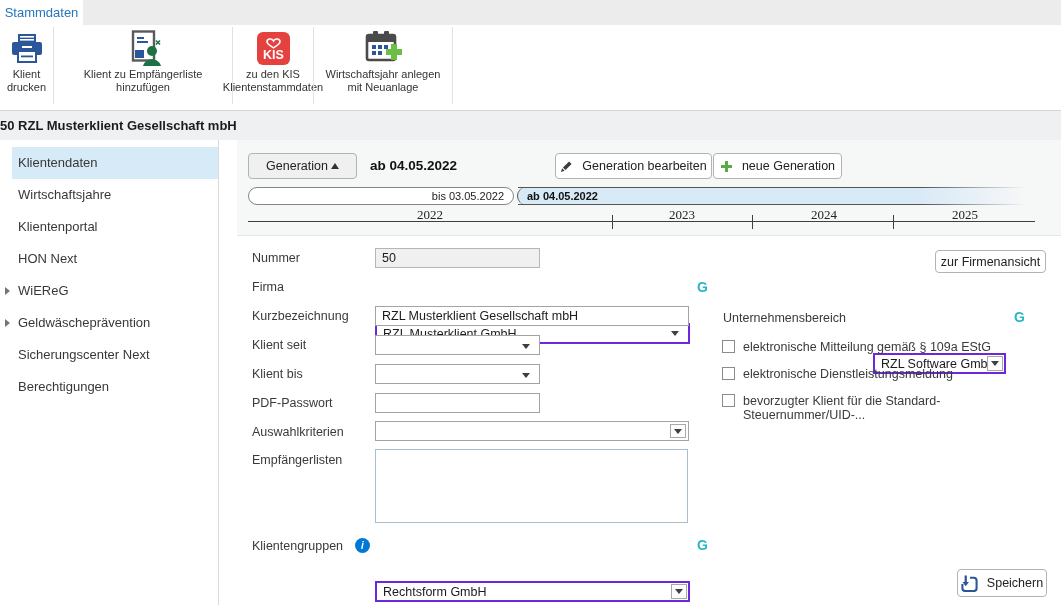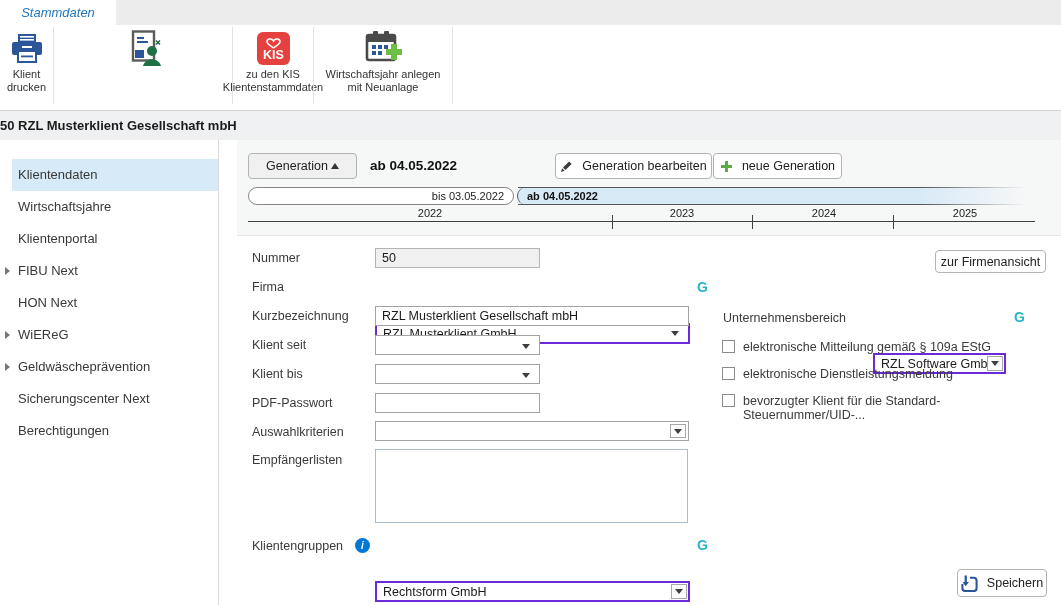--- a/index.html
+++ b/index.html
@@ -1,38 +1,38 @@
 <!DOCTYPE html>
 <html><head>
 <meta charset="utf-8">
 <style>
   * { margin:0; padding:0; box-sizing:border-box; }
   body { background:#ffffff; font-family:"Liberation Sans", sans-serif; }
   .app { position:relative; width:1061px; height:605px; background:#fff; overflow:hidden; }
 
   
   .tabstrip { position:absolute; left:0; top:0; width:1061px; height:25px; background:#ececec; }
-  .tab { position:absolute; left:0; top:0; width:116px; height:25px; background:#ffffff;
-         color:#2377bd; font-size:13px; display:flex; align-items:center; justify-content:center;font-style:italic; }
+  .tab { position:absolute; left:0; top:0; width:83px; height:25px; background:#ffffff;
+         color:#2377bd; font-size:13px; display:flex; align-items:center; justify-content:center; }
 
   
   .ribbon { position:absolute; left:0; top:25px; width:1061px; height:86px; background:#fff;
             border-bottom:1px solid #d4d4d4; display:flex; }
   .rbtn { display:flex; flex-direction:column; align-items:center; padding-top:3px; cursor:default; }
   .rbtn .ricon { height:40px; display:flex; align-items:center; justify-content:center; }
   .rlabel { font-size:11px; line-height:13px; color:#333; text-align:center; }
   .rsep { width:1px; background:#e2e2e2; margin:2px 0 6px 0; }
 
   
   .titlebar { position:absolute; left:0; top:111px; width:1061px; height:29px; background:#eef0f1;
               font-size:13px; font-weight:bold; color:#1b1b1b; display:flex; align-items:center; padding-left:0; }
 
   
   .sidebar { position:absolute; left:0; top:140px; width:219px; height:465px; background:#fff;
-             border-right:1px solid #dadada; padding-top:19px; }
+             border-right:1px solid #dadada; padding-top:7px; }
   .side-item { position:relative; height:32px; line-height:32px; padding-left:18px;
                font-size:13px; color:#383838; cursor:default; }
   .side-item.selected { background:linear-gradient(to right, transparent 12px, #d6ebf7 12px); }
   .tri-right { position:absolute; left:5px; top:12px; width:0; height:0;
                border-top:4px solid transparent; border-bottom:4px solid transparent; border-left:5px solid #757575; }
 
   
   .genband { position:absolute; left:237px; top:140px; width:824px; height:96px; background:#f6f7f7;
              border-bottom:1px solid #e6e6e6; }
   .btn { position:absolute; background:#fff; border:1px solid #b3b3b3; border-radius:4px;
@@ -51,21 +51,21 @@
   .seg2 { position:absolute; left:280px; top:47px; width:518px; height:18px;
           background:linear-gradient(to right, #d9eaf7 0%, #d9eaf7 78%, rgba(217,234,247,0) 98%);
           border-left:1px solid #555; border-radius:9px 0 0 9px;
           font-size:11px; font-weight:bold; color:#111; display:flex; align-items:center; padding-left:9px; }
   .seg2::before, .seg2::after { content:""; position:absolute; left:0; right:0; height:1px;
           background:linear-gradient(to right, #555 78%, rgba(85,85,85,0) 98%); }
   .seg2::before { top:0; } .seg2::after { bottom:0; }
 
   .axisline { position:absolute; left:11px; top:81px; width:787px; height:1px; background:#3f3f3f; }
   .tick { position:absolute; top:75px; width:1px; height:14px; background:#3f3f3f; }
-  .yearlbl { position:absolute; top:67px; font-size:11px; color:#222; transform:translateX(-50%); }
+  .yearlbl { position:absolute; top:67px; font-size:13px; color:#222; transform:translateX(-50%);font-family:Liberation Serif, serif; }
 
   
   .formarea { position:absolute; left:237px; top:236px; width:824px; height:369px; background:#fff; }
   .flabel { position:absolute; font-size:12.5px; color:#3a3a3a; line-height:14px; }
   .tinput { position:absolute; height:20px; border:1px solid #a3a3a3; background:#fff;
             font-family:"Liberation Sans",sans-serif; font-size:12.5px; color:#1a1a1a; padding:0 6px; }
   .tinput.dis { background:#f0f0f0; border-color:#b5b5b5; }
   .combo { position:absolute; height:20px; background:#fff; border:1px solid #a3a3a3;
            display:flex; align-items:center; }
   .combo.cyan { border:2px solid #6d28d9; height:21px;margin-top:46px; }
@@ -123,20 +123,24 @@
         <svg width="37" height="37" viewBox="0 0 37 37">
           <rect x="8" y="1.5" width="21" height="29" fill="#fff" stroke="#5a5a5a" stroke-width="2.4"></rect>
           <rect x="12" y="7" width="7" height="2" fill="#2b579a"></rect>
           <rect x="12" y="11" width="11" height="2" fill="#2b579a"></rect>
           <rect x="10" y="20" width="9" height="8" fill="#2b579a"></rect>
           <path d="M31 10.5 l4 4 m0 -4 l-4 4" stroke="#1e7145" stroke-width="1.6"></path>
           <circle cx="27" cy="21" r="5" fill="#1e7145"></circle>
           <path d="M18 36 c2.5 -9 15.5 -9 18 0 z" fill="#1e7145"></path>
         </svg>
       </span>
+      <span class="rlabel">
+        <span style="display:block">Klient zu Empfängerliste</span>
+        <span style="display:block">hinzufügen</span>
+      </span>
     </div>
     <div class="rsep"></div>
 
     <div class="rbtn" style="width:80px">
       <span class="ricon">
         <svg width="37" height="37" viewBox="0 0 37 37">
           <rect x="2" y="2" width="33" height="33" rx="6" fill="#e5413e"></rect>
           <path d="M18.5 11 c-1.8 -3.4 -7 -2.2 -6.4 1.2 c.4 2.2 3.4 3.8 6.4 5.6 c3 -1.8 6 -3.4 6.4 -5.6 c.6 -3.4 -4.6 -4.6 -6.4 -1.2 z" fill="none" stroke="#ffffff" stroke-width="1.6"></path>
           <text x="18.5" y="29" text-anchor="middle" font-family="Liberation Sans, sans-serif" font-size="12.5" font-weight="bold" fill="#ffffff">KIS</text>
         </svg>
@@ -172,21 +176,20 @@
   </div>
 
   <div class="titlebar">
     <span>50 RZL Musterklient Gesellschaft mbH</span>
   </div>
 
   <div class="sidebar">
     <div class="side-item selected"><span>Klientendaten</span></div>
     <div class="side-item"><span>Wirtschaftsjahre</span></div>
     <div class="side-item"><span>Klientenportal</span></div>
-    <div class="side-item"><span class="tri-right"></span><span>FIBU Next</span></div>
     <div class="side-item"><span>HON Next</span></div>
     <div class="side-item"><span class="tri-right"></span><span>WiEReG</span></div>
     <div class="side-item"><span class="tri-right"></span><span>Geldwäscheprävention</span></div>
     <div class="side-item"><span>Sicherungscenter Next</span></div>
     <div class="side-item"><span>Berechtigungen</span></div>
   </div>
 
   <div class="genband">
     <div class="btn gen-btn">
       <span>Generation</span>

